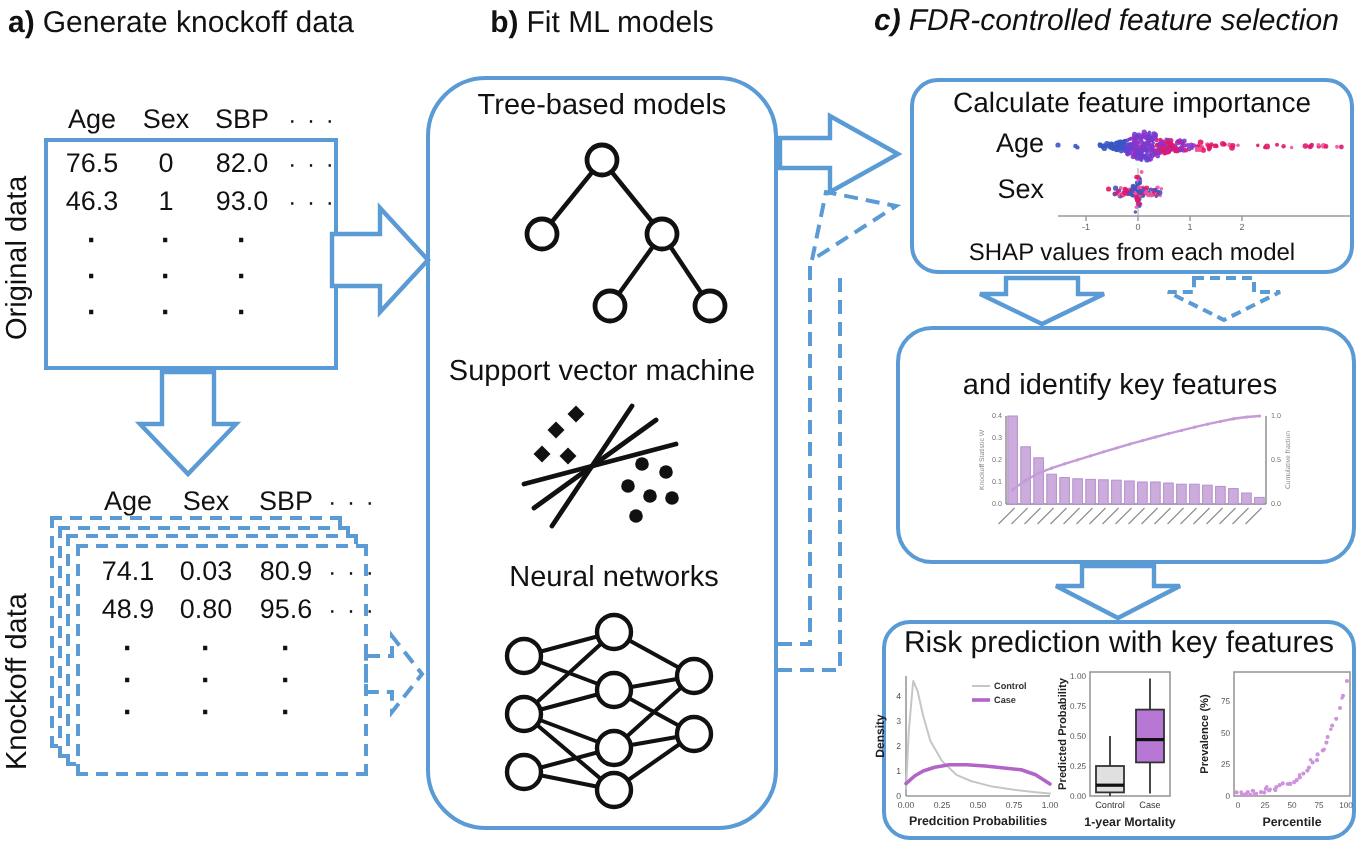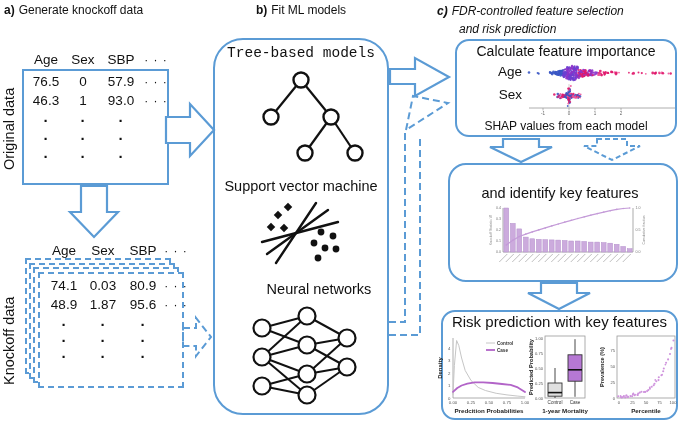--- a/index.html
+++ b/index.html
@@ -1,18 +1,18 @@
 <!DOCTYPE html>
 <html><head>
 <meta charset="utf-8">
 <style>
   html,body{margin:0;padding:0;background:#fff;}
   .canvas{position:relative;width:685px;height:425px;background:#fff;overflow:hidden;
           font-family:"Liberation Sans",sans-serif;color:#111;}
-  .heading{position:absolute;font-size:12px;color:#111;white-space:nowrap;}
+  .heading{position:absolute;font-size:15px;color:#111;white-space:nowrap;}
   .heading b{margin-right:4px;}
   .blue-box{position:absolute;border:2.5px solid #5b9bd5;background:#fff;box-sizing:border-box;}
   .box-title{position:absolute;text-align:center;font-size:14.5px;color:#111;white-space:nowrap;}
   .vlabel{position:absolute;writing-mode:vertical-rl;transform:rotate(180deg);
           font-size:14.5px;color:#111;text-align:center;}
   .origbox{position:absolute;left:22px;top:69px;width:147px;height:116px;
            border:2px solid #5b9bd5;box-sizing:border-box;background:transparent;}
   .stackbox{position:absolute;width:146px;height:116px;border:2px dashed #5b9bd5;
             background:#fff;box-sizing:border-box;}
   .trow{position:absolute;display:grid;grid-template-columns:40px 34px 42px 28px;
@@ -31,36 +31,35 @@
 <div class="canvas">
 
   <div class="heading" style="left:4px;top:3px;">
     <b>a)</b><span>Generate knockoff data</span>
   </div>
   <div class="heading" style="left:213px;top:3px;width:176px;text-align:center;">
     <b>b)</b><span>Fit ML models</span>
   </div>
   <div class="heading" style="left:437px;top:2px;line-height:18px;font-style:italic;">
     <b>c)</b><span>FDR-controlled feature selection</span><br>
-    <span style="margin-left:22px;">and risk prediction</span>
   </div>
 
   <div class="vlabel" style="left:1px;top:72px;height:114px;">Original data</div>
 
   <div class="trow" style="left:26px;top:51px;">
     <div class="c">Age</div>
     <div class="c">Sex</div>
     <div class="c">SBP</div>
     <div class="c dots">· · ·</div>
   </div>
   <div class="origbox"></div>
   <div class="trow" style="left:26px;top:73px;">
     <div class="c">76.5</div>
     <div class="c">0</div>
-    <div class="c">57.9</div>
+    <div class="c">82.0</div>
     <div class="c dots">· · ·</div>
   </div>
   <div class="trow" style="left:26px;top:92px;">
     <div class="c">46.3</div>
     <div class="c">1</div>
     <div class="c">93.0</div>
     <div class="c dots">· · ·</div>
   </div>
   <div class="trow" style="left:26px;top:112px;">
     <div class="c vd">·</div>
@@ -94,21 +93,21 @@
   <div class="stackbox" style="left:33px;top:267px;"></div>
   <div class="stackbox" style="left:38px;top:272px;"></div>
   <div class="krow" style="left:44px;top:277px;">
     <div class="c">74.1</div>
     <div class="c">0.03</div>
     <div class="c">80.9</div>
     <div class="c dots">· · ·</div>
   </div>
   <div class="krow" style="left:44px;top:296px;">
     <div class="c">48.9</div>
-    <div class="c">1.87</div>
+    <div class="c">0.80</div>
     <div class="c">95.6</div>
     <div class="c dots">· · ·</div>
   </div>
   <div class="krow" style="left:44px;top:316px;">
     <div class="c vd">·</div>
     <div class="c vd">·</div>
     <div class="c vd">·</div>
       <div></div>
   </div>
   <div class="krow" style="left:44px;top:332px;">
@@ -118,21 +117,21 @@
       <div></div>
   </div>
   <div class="krow" style="left:44px;top:348px;">
     <div class="c vd">·</div>
     <div class="c vd">·</div>
     <div class="c vd">·</div>
       <div></div>
   </div>
 
   <div class="blue-box" style="left:213px;top:38px;width:176px;height:377px;border-radius:30px;"></div>
-  <div class="box-title" style="left:213px;top:45px;width:176px;font-family:Liberation Mono, monospace;">Tree-based models</div>
+  <div class="box-title" style="left:213px;top:45px;width:176px;">Tree-based models</div>
 
   <svg style="left:244px;top:62px;" width="130" height="105">
     <g stroke="#111" stroke-width="2.2">
       <line x1="57" y1="18" x2="27" y2="55"></line>
         <line x1="57" y1="18" x2="87" y2="55"></line>
       <line x1="87" y1="55" x2="61" y2="91"></line>
         <line x1="87" y1="55" x2="111" y2="91"></line>
     </g>
     <g fill="#fff" stroke="#111" stroke-width="2.4">
       <circle cx="57" cy="18" r="7.5"></circle>
@@ -158,21 +157,21 @@
       <rect x="22" y="27" width="6" height="6" transform="rotate(45 25 30)"></rect>
       <circle cx="62" cy="34" r="3.4"></circle>
         <circle cx="74" cy="38" r="3.4"></circle>
         <circle cx="55" cy="45" r="3.4"></circle>
       <circle cx="66" cy="50" r="3.4"></circle>
         <circle cx="77" cy="51" r="3.4"></circle>
         <circle cx="59" cy="60" r="3.4"></circle>
     </g>
   </svg>
 
-  <div class="box-title" style="left:213px;top:281px;width:188px;padding-left:12px;">Neural networks</div>
+  <div class="box-title" style="left:213px;top:281px;width:188px;">Neural networks</div>
 
   <svg style="left:249px;top:303px;" width="112" height="108">
     <g stroke="#111" stroke-width="2">
       <line x1="13" y1="25" x2="58" y2="13"></line>
         <line x1="13" y1="25" x2="58" y2="42"></line>
       <line x1="13" y1="54" x2="58" y2="13"></line>
         <line x1="13" y1="54" x2="58" y2="42"></line>
       <line x1="13" y1="54" x2="58" y2="71"></line>
         <line x1="13" y1="54" x2="58" y2="92"></line>
       <line x1="13" y1="83" x2="58" y2="71"></line>

